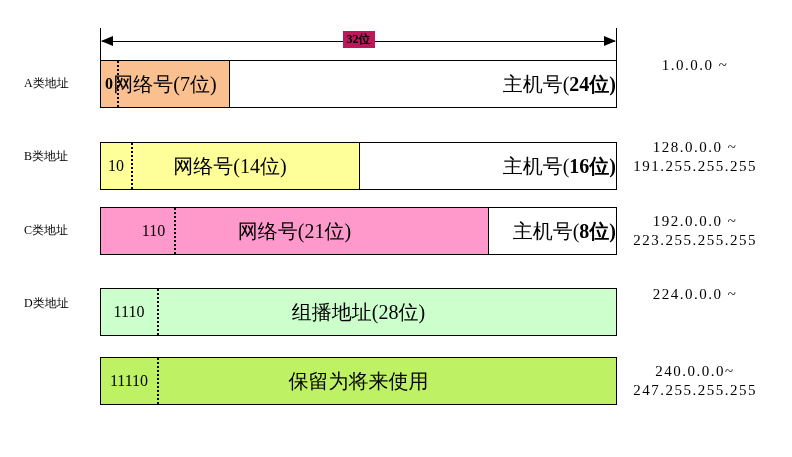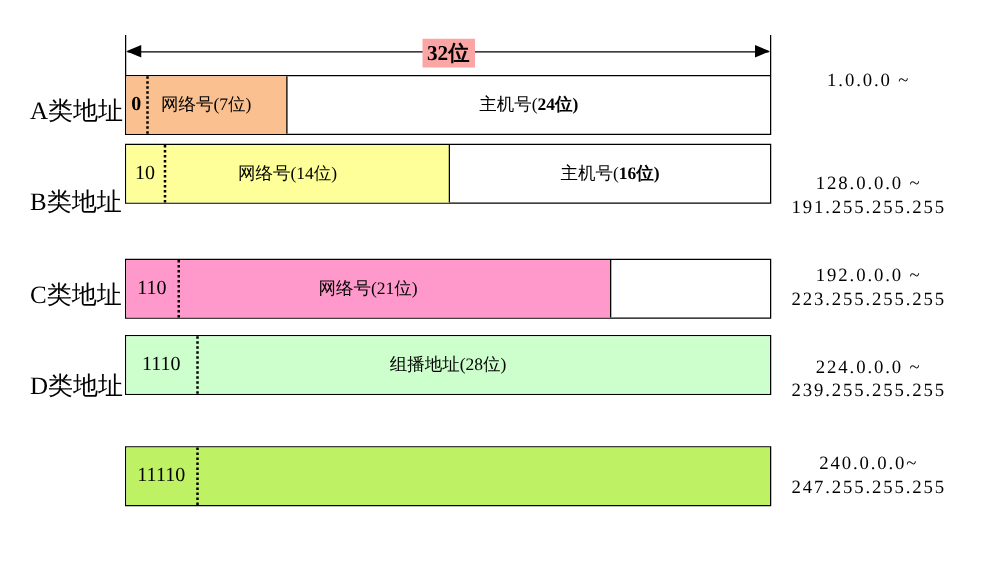--- a/index.html
+++ b/index.html
@@ -14,61 +14,61 @@
     position:absolute; left:100px; top:28px; width:517px; height:32px;
     border-left:1px solid #000; border-right:1px solid #000; box-sizing:border-box;
   }
   .arrow-line { position:absolute; left:1px; right:1px; top:13px; height:1px; background:#000; }
   .head { position:absolute; width:0; height:0; top:8px;
     border-top:5.5px solid transparent; border-bottom:5.5px solid transparent; }
   .head-l { left:0;  border-right:12px solid #000; }
   .head-r { right:0; border-left:12px solid #000; }
   .arrow-label {
     position:absolute; left:50%; top:3px; transform:translateX(-50%);
-    background:#fca5a5; padding:0 4px; font-weight:bold; font-size:17px; white-space:nowrap;
+    background:#be185d; padding:0 4px; font-weight:bold; font-size:12px; white-space:nowrap;
   }
 
   
-  .row-label { position:absolute; left:24px; width:74px; font-size:20px; white-space:nowrap; }
+  .row-label { position:absolute; left:24px; width:74px; font-size:12px; white-space:nowrap; }
   .addr-box {
     position:absolute; left:100px; width:517px; height:48px;
     border:1.5px solid #000; box-sizing:border-box; display:flex; background:#fff;
   }
   .seg {
     position:relative; height:100%; box-sizing:border-box;
     display:flex; align-items:center; justify-content:center;
   }
   .seg-net  { border-right:1.5px solid #000; }
-  .seg-host { flex:1; }
+  .seg-host { flex:1;justify-content:flex-end; }
   .seg-full { width:100%; }
   .prefix {
     position:absolute; left:0; top:0; bottom:0; box-sizing:content-box;
     border-right:2px dotted #000;
     display:flex; align-items:center; justify-content:center;
     font-size:16px;
   }
-  .seg-label { font-size:14px; white-space:nowrap; }
+  .seg-label { font-size:20px; white-space:nowrap; }
   .bold { font-weight:bold; }
 
   .rA .seg-net { width:129px; } .rA .prefix { width:16px; font-weight:bold; }
   .rB .seg-net { width:259px; } .rB .prefix { width:30px; }
-  .rC .seg-net { width:388px; } .rC .prefix { width:41px; }
+  .rC .seg-net { width:388px; } .rC .prefix { width:41px;margin-left:32px; }
   .rD .prefix  { width:56px; }
   .rE .prefix  { width:56px; }
 
   .range {
     position:absolute; left:609px; width:172px; text-align:center;
     font-size:15px; line-height:19px; letter-spacing:1.5px; white-space:nowrap;
   }
 
   
   .tA-box{top:60px;}  .tA-lab{top:75px;}  .tA-rng{top:56px;}
-  .tB-box{top:115px;} .tB-lab{top:148px;} .tB-rng{top:138px;}
+  .tB-box{top:142px;} .tB-lab{top:148px;} .tB-rng{top:138px;}
   .tC-box{top:207px;} .tC-lab{top:222px;} .tC-rng{top:212px;}
-  .tD-box{top:268px;} .tD-lab{top:295px;} .tD-rng{top:285px;}
+  .tD-box{top:288px;} .tD-lab{top:295px;} .tD-rng{top:285px;}
   .tE-box{top:357px;} .tE-lab{top:372px;} .tE-rng{top:362px;}
 </style>
 </head>
 <body>
 
 <div class="canvas">
 
   <div class="arrow-wrap">
     <div class="arrow-line"></div>
     <div class="head head-l"></div>
@@ -104,41 +104,44 @@
     <div>128.0.0.0 ~</div>
     <div>191.255.255.255</div>
   </div>
 
   <div class="row-label tC-lab">C类地址</div>
   <div class="addr-box rC tC-box">
     <div class="seg seg-net" style="background-color: rgb(255, 153, 204);">
       <div class="prefix">110</div>
       <span class="seg-label">网络号(21位)</span>
     </div>
+    <div class="seg seg-host">
+      <span class="seg-label"><span>主机号(</span><span class="bold">8位)</span></span>
+    </div>
   </div>
   <div class="range tC-rng">
     <div>192.0.0.0 ~</div>
     <div>223.255.255.255</div>
   </div>
 
   <div class="row-label tD-lab">D类地址</div>
   <div class="addr-box rD tD-box">
     <div class="seg seg-full" style="background-color: rgb(204, 255, 204);">
       <div class="prefix">1110</div>
       <span class="seg-label">组播地址(28位)</span>
     </div>
   </div>
   <div class="range tD-rng">
     <div>224.0.0.0 ~</div>
-    <div>239.255.255.255</div>
   </div>
 
   <div class="addr-box rE tE-box">
     <div class="seg seg-full" style="background-color: #bef264;">
       <div class="prefix">11110</div>
+      <span class="seg-label">保留为将来使用</span>
     </div>
   </div>
   <div class="range tE-rng">
     <div>240.0.0.0~</div>
     <div>247.255.255.255</div>
   </div>
 
 </div>
 
 </body></html>

